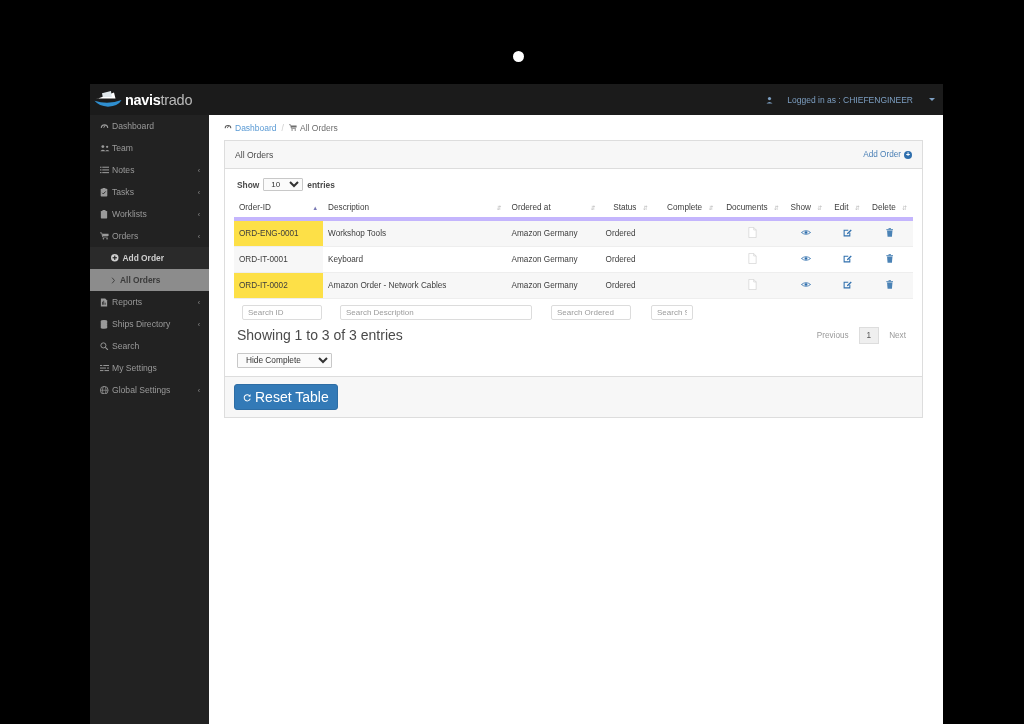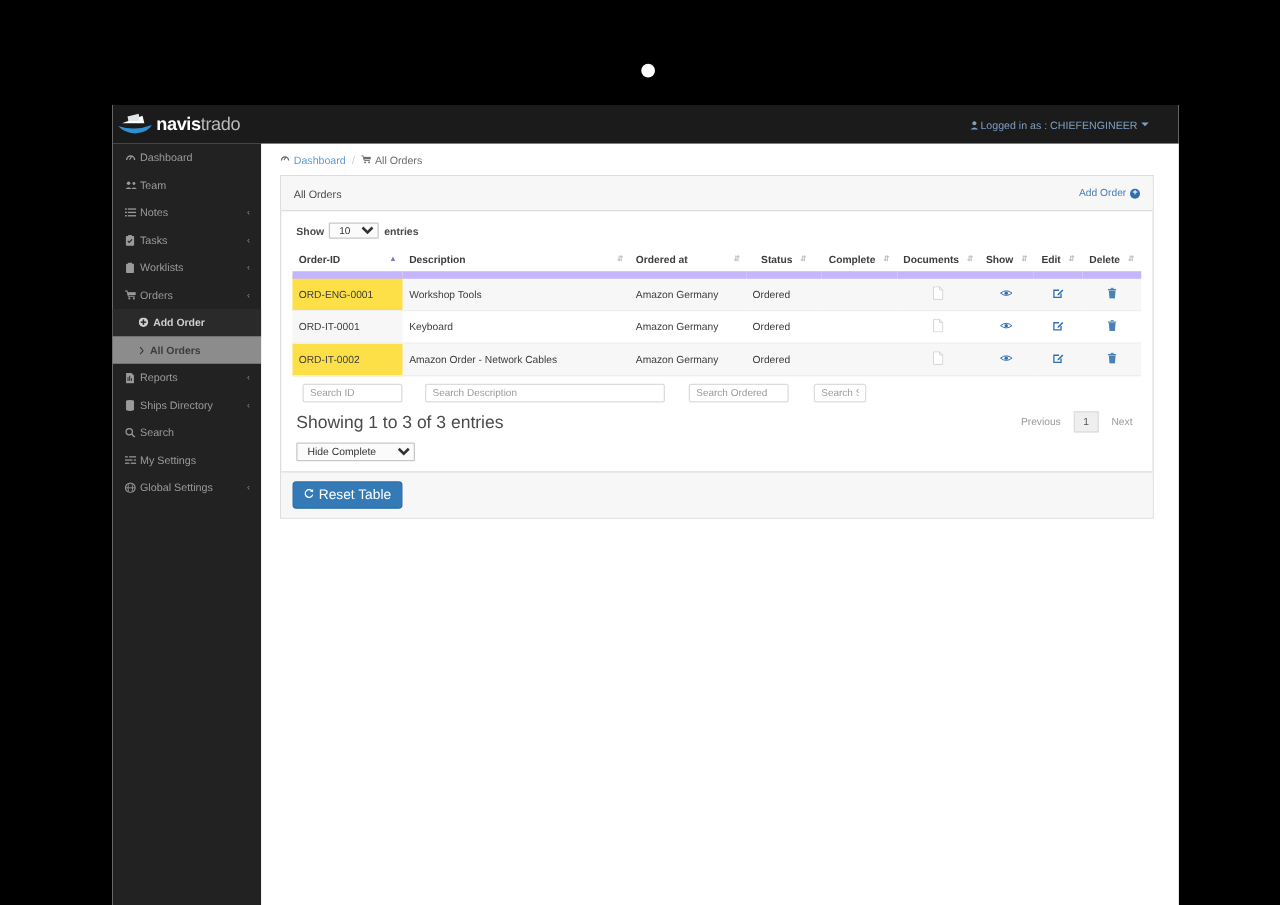--- a/index.html
+++ b/index.html
@@ -62,25 +62,25 @@
     font-size: 14.5px;
     letter-spacing: -0.3px;
     margin-left: 2px;
     white-space: nowrap;
   }
   .brand-text .b1 { color: #ffffff; font-weight: bold; }
   .brand-text .b2 { color: #b9b9b9; font-weight: normal; }
 
   .user-area {
     position: absolute;
-    right: 24px; top: 0;
+    right: 8px; top: 0;
     height: 31px;
     display: flex;
     align-items: center;
-    gap: 1px;
+    gap: 14px;
     color: #7d9fc2;
     font-size: 8.5px;
     white-space: nowrap;
     justify-content: center;
   }
   .user-icon { width: 7px; height: 8px; display:inline-block; }
   .caret-dn {
     width: 0; height: 0;
     border-left: 3px solid transparent;
     border-right: 3px solid transparent;
@@ -238,24 +238,24 @@
     border-radius: 1px;
   }
 
   table.dt {
     width: 100%;
     border-collapse: collapse;
     font-size: 8.2px;
     color: #3d3d3d;
   }
   table.dt thead th {
-    border-bottom: 6px solid #c4b5fd;
+    border-bottom: 4px solid #c4b5fd;
     padding: 4px 5px 5px 5px;
     font-size: 8.2px;
-    font-weight: bold;
+    font-weight: normal;
     color: #3d3d3d;
     text-align: left;
     white-space: nowrap;
     position: relative;
   }
   table.dt thead th.ctr { text-align: center; }
   .sort-caret {
     display: inline-block;
     margin-left: 4px;
     color: #c0c0c0;
@@ -353,21 +353,21 @@
   .panel-foot {
     background: #f7f7f7;
     border-top: 1px solid #dddddd;
     padding: 7px 9px;
   }
   .btn-primary {
     background: #337ab7;
     border: 1px solid #2e6da4;
     color: #ffffff;
     font-family: "Liberation Sans", sans-serif;
-    font-size: 11px;
+    font-size: 14px;
     padding: 4px 8px;
     border-radius: 3px;
     display: inline-flex;
     align-items: center;
     gap: 4px;
     cursor: pointer;
   }
 </style>
 </head>
 <body>

